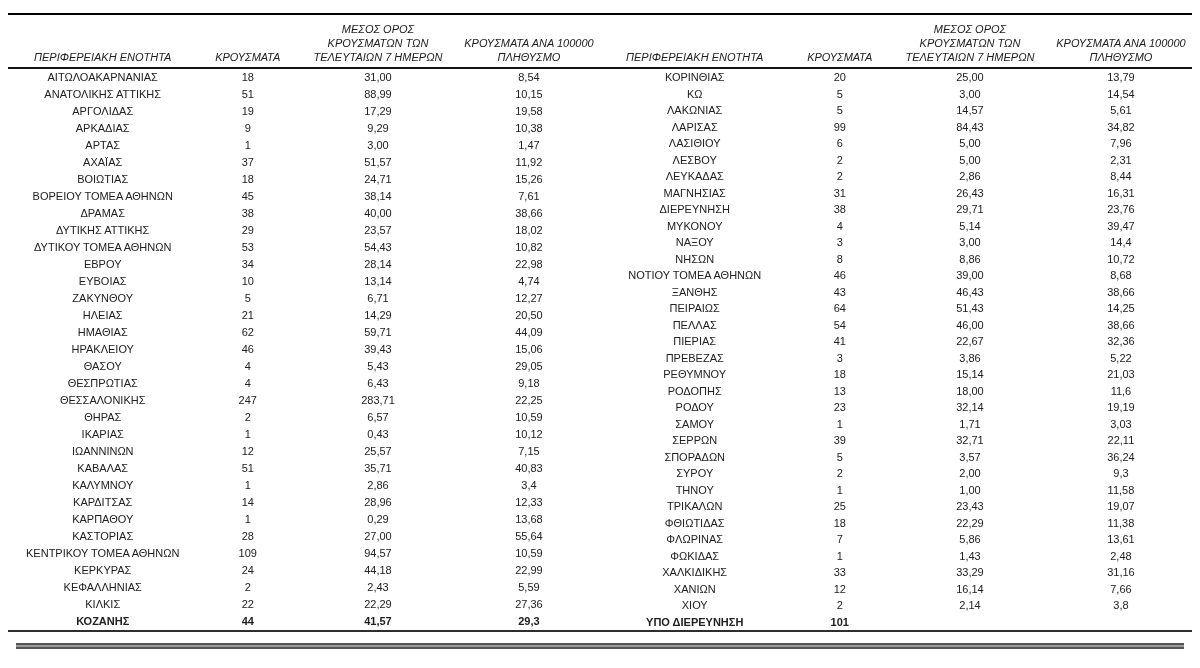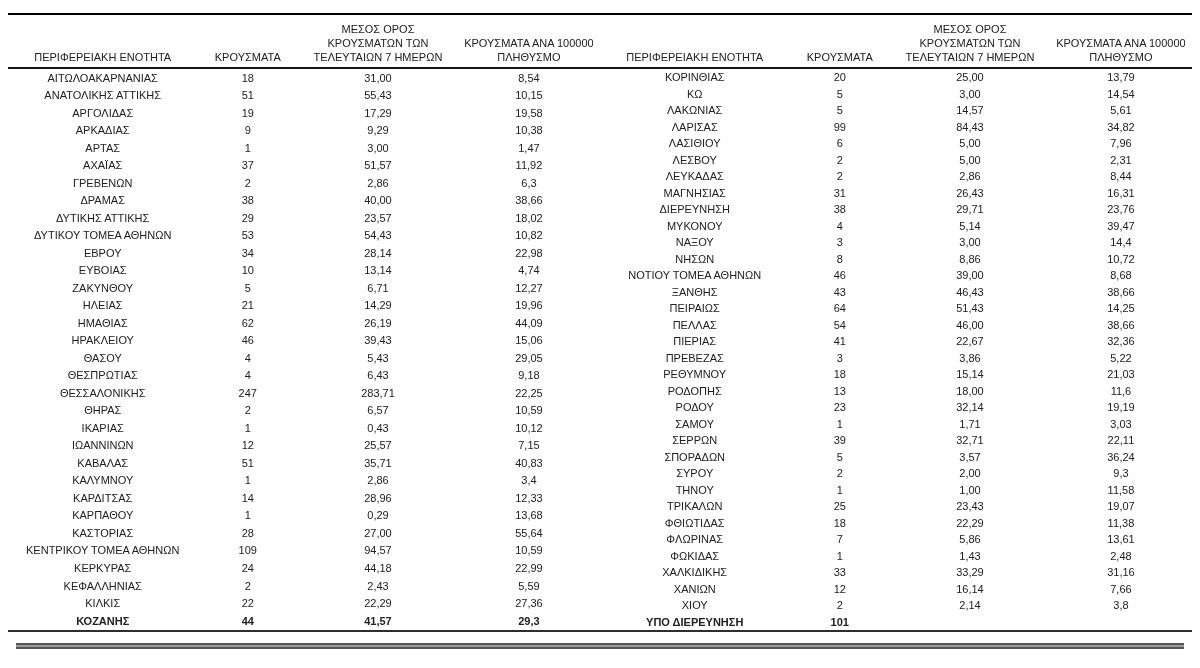--- a/index.html
+++ b/index.html
@@ -34,20 +34,21 @@
   th {
     font-weight: normal;
     vertical-align: bottom;
     text-align: center;
     line-height: 14px;
     padding: 7px 2px 3px 2px;
     border-bottom: 2px solid #141414;
     white-space: pre-line;
     font-size: 11px;
     color: #212121;
+    font-style: italic;
   }
   td {
     text-align: center;
     line-height: 16.5px;
     height: 16.5px;
     padding: 0 2px;
     white-space: nowrap;
     overflow: hidden;
     font-size: 11px;
     color: #212121;
@@ -91,21 +92,21 @@
       <tbody id="left-body">
           <tr>
             <td>ΑΙΤΩΛΟΑΚΑΡΝΑΝΙΑΣ</td>
             <td>18</td>
             <td>31,00</td>
             <td>8,54</td>
           </tr>
           <tr>
             <td>ΑΝΑΤΟΛΙΚΗΣ ΑΤΤΙΚΗΣ</td>
             <td>51</td>
-            <td>55,43</td>
+            <td>88,99</td>
             <td>10,15</td>
           </tr>
           <tr>
             <td>ΑΡΓΟΛΙΔΑΣ</td>
             <td>19</td>
             <td>17,29</td>
             <td>19,58</td>
           </tr>
           <tr>
             <td>ΑΡΚΑΔΙΑΣ</td>
@@ -119,24 +120,30 @@
             <td>3,00</td>
             <td>1,47</td>
           </tr>
           <tr>
             <td>ΑΧΑΪΑΣ</td>
             <td>37</td>
             <td>51,57</td>
             <td>11,92</td>
           </tr>
           <tr>
-            <td>ΓΡΕΒΕΝΩΝ</td>
-            <td>2</td>
-            <td>2,86</td>
-            <td>6,3</td>
+            <td>ΒΟΙΩΤΙΑΣ</td>
+            <td>18</td>
+            <td>24,71</td>
+            <td>15,26</td>
+          </tr>
+          <tr>
+            <td>ΒΟΡΕΙΟΥ ΤΟΜΕΑ ΑΘΗΝΩΝ</td>
+            <td>45</td>
+            <td>38,14</td>
+            <td>7,61</td>
           </tr>
           <tr>
             <td>ΔΡΑΜΑΣ</td>
             <td>38</td>
             <td>40,00</td>
             <td>38,66</td>
           </tr>
           <tr>
             <td>ΔΥΤΙΚΗΣ ΑΤΤΙΚΗΣ</td>
             <td>29</td>
@@ -164,26 +171,26 @@
           <tr>
             <td>ΖΑΚΥΝΘΟΥ</td>
             <td>5</td>
             <td>6,71</td>
             <td>12,27</td>
           </tr>
           <tr>
             <td>ΗΛΕΙΑΣ</td>
             <td>21</td>
             <td>14,29</td>
-            <td>19,96</td>
+            <td>20,50</td>
           </tr>
           <tr>
             <td>ΗΜΑΘΙΑΣ</td>
             <td>62</td>
-            <td>26,19</td>
+            <td>59,71</td>
             <td>44,09</td>
           </tr>
           <tr>
             <td>ΗΡΑΚΛΕΙΟΥ</td>
             <td>46</td>
             <td>39,43</td>
             <td>15,06</td>
           </tr>
           <tr>
             <td>ΘΑΣΟΥ</td>

